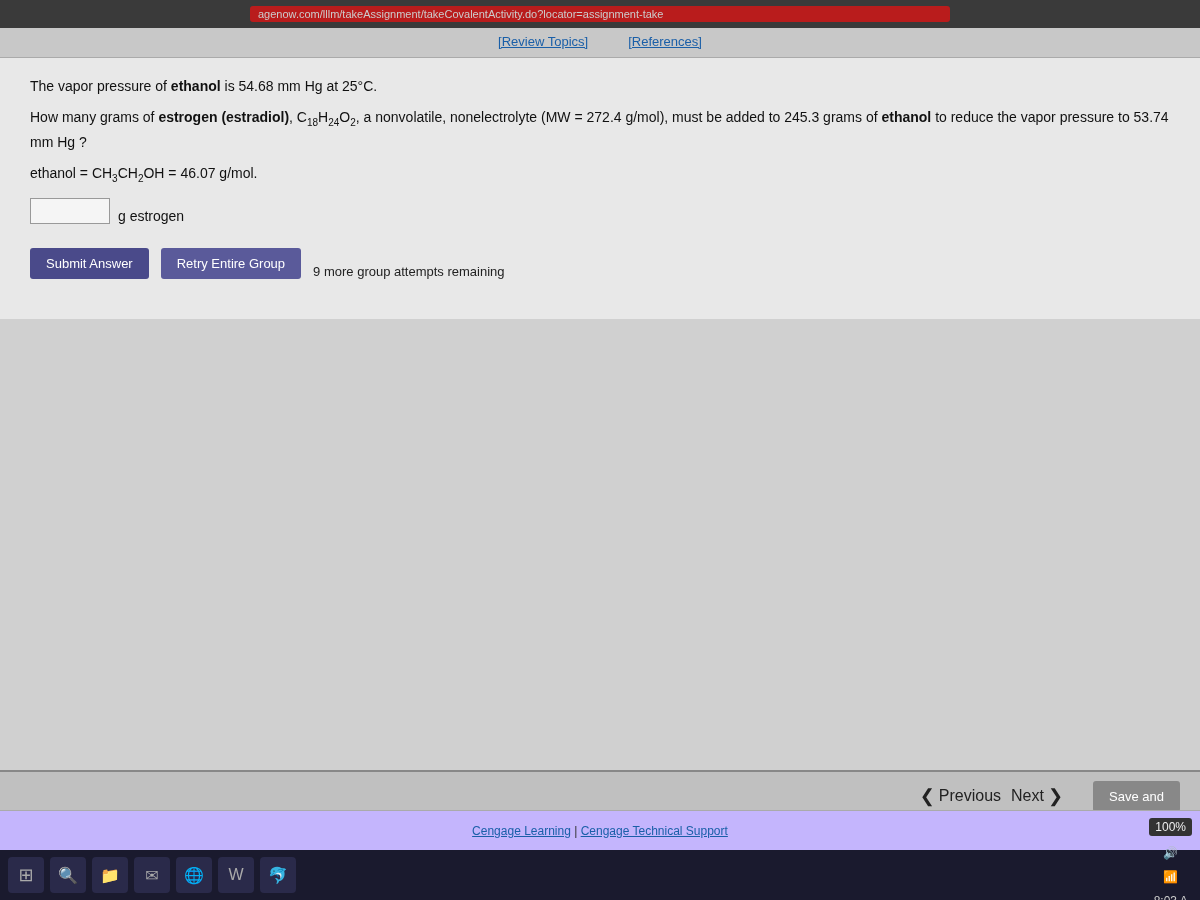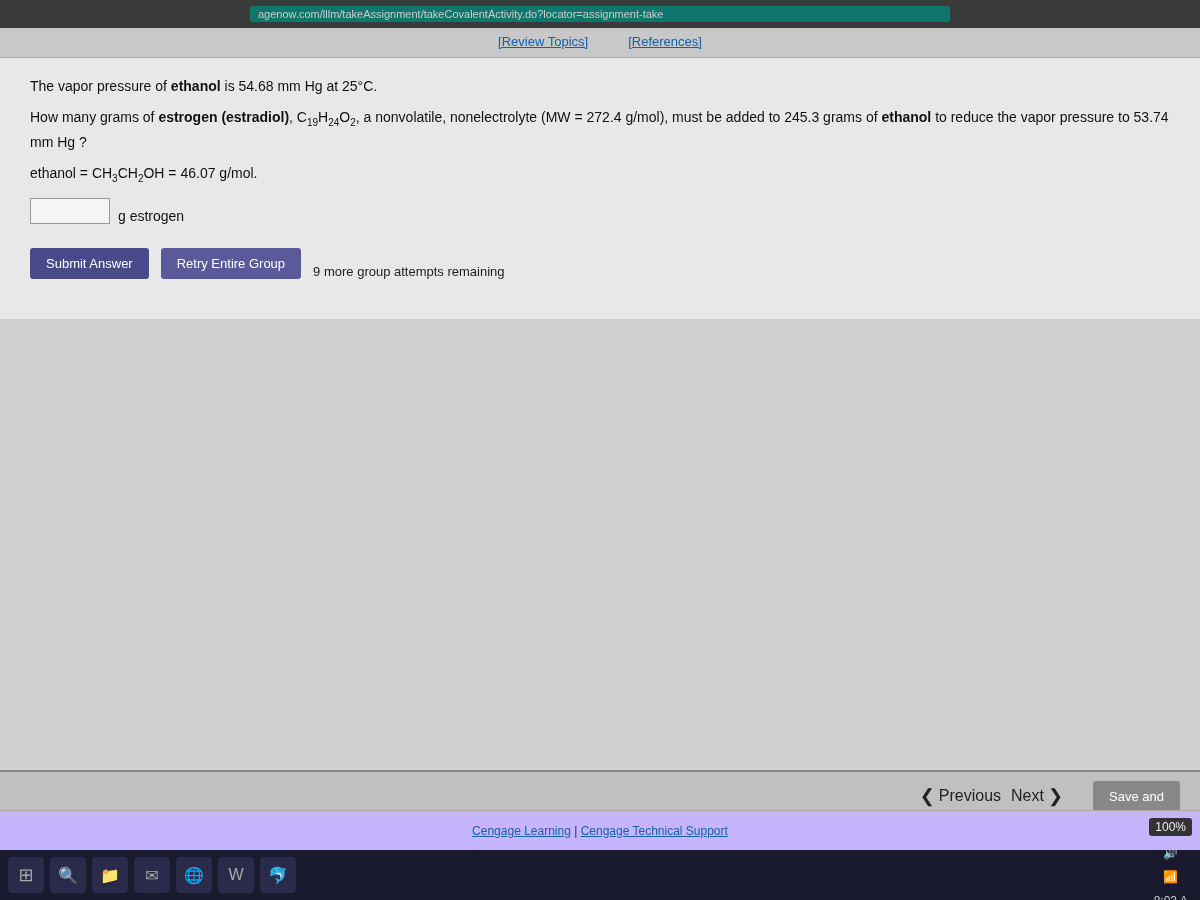--- a/index.html
+++ b/index.html
@@ -15,21 +15,21 @@
     
     .browser-bar {
       background: #3a3a3a;
       height: 28px;
       display: flex;
       align-items: center;
       padding: 0 10px;
     }
 
     .url-bar {
-      background: #0f766e;
+      background: #b91c1c;
       color: #ccc;
       font-size: 11px;
       padding: 2px 8px;
       border-radius: 3px;
       flex: 1;
       max-width: 700px;
       margin: 0 auto;
       white-space: nowrap;
       overflow: hidden;
       text-overflow: ellipsis;
@@ -280,21 +280,21 @@
   </div>
 </div>
 
 <div class="question-area">
 
   <p class="vapor-pressure-text">
     The vapor pressure of <strong>ethanol</strong> is 54.68 mm Hg at 25°C.
   </p>
 
   <p class="question-text">
-    How many grams of <strong>estrogen (estradiol)</strong>, C<sub>19</sub>H<sub>24</sub>O<sub>2</sub>, a nonvolatile, nonelectrolyte (MW = 272.4 g/mol), must be added to 245.3 grams of <strong>ethanol</strong> to reduce the vapor pressure to 53.74 mm Hg ?
+    How many grams of <strong>estrogen (estradiol)</strong>, C<sub>18</sub>H<sub>24</sub>O<sub>2</sub>, a nonvolatile, nonelectrolyte (MW = 272.4 g/mol), must be added to 245.3 grams of <strong>ethanol</strong> to reduce the vapor pressure to 53.74 mm Hg ?
   </p>
 
   <p class="ethanol-label">
     ethanol = CH<sub>3</sub>CH<sub>2</sub>OH = 46.07 g/mol.
   </p>
 
   <div class="answer-row">
     <input class="answer-input" type="text" placeholder="" style="">
     <span class="answer-unit">g estrogen</span>
   </div>

